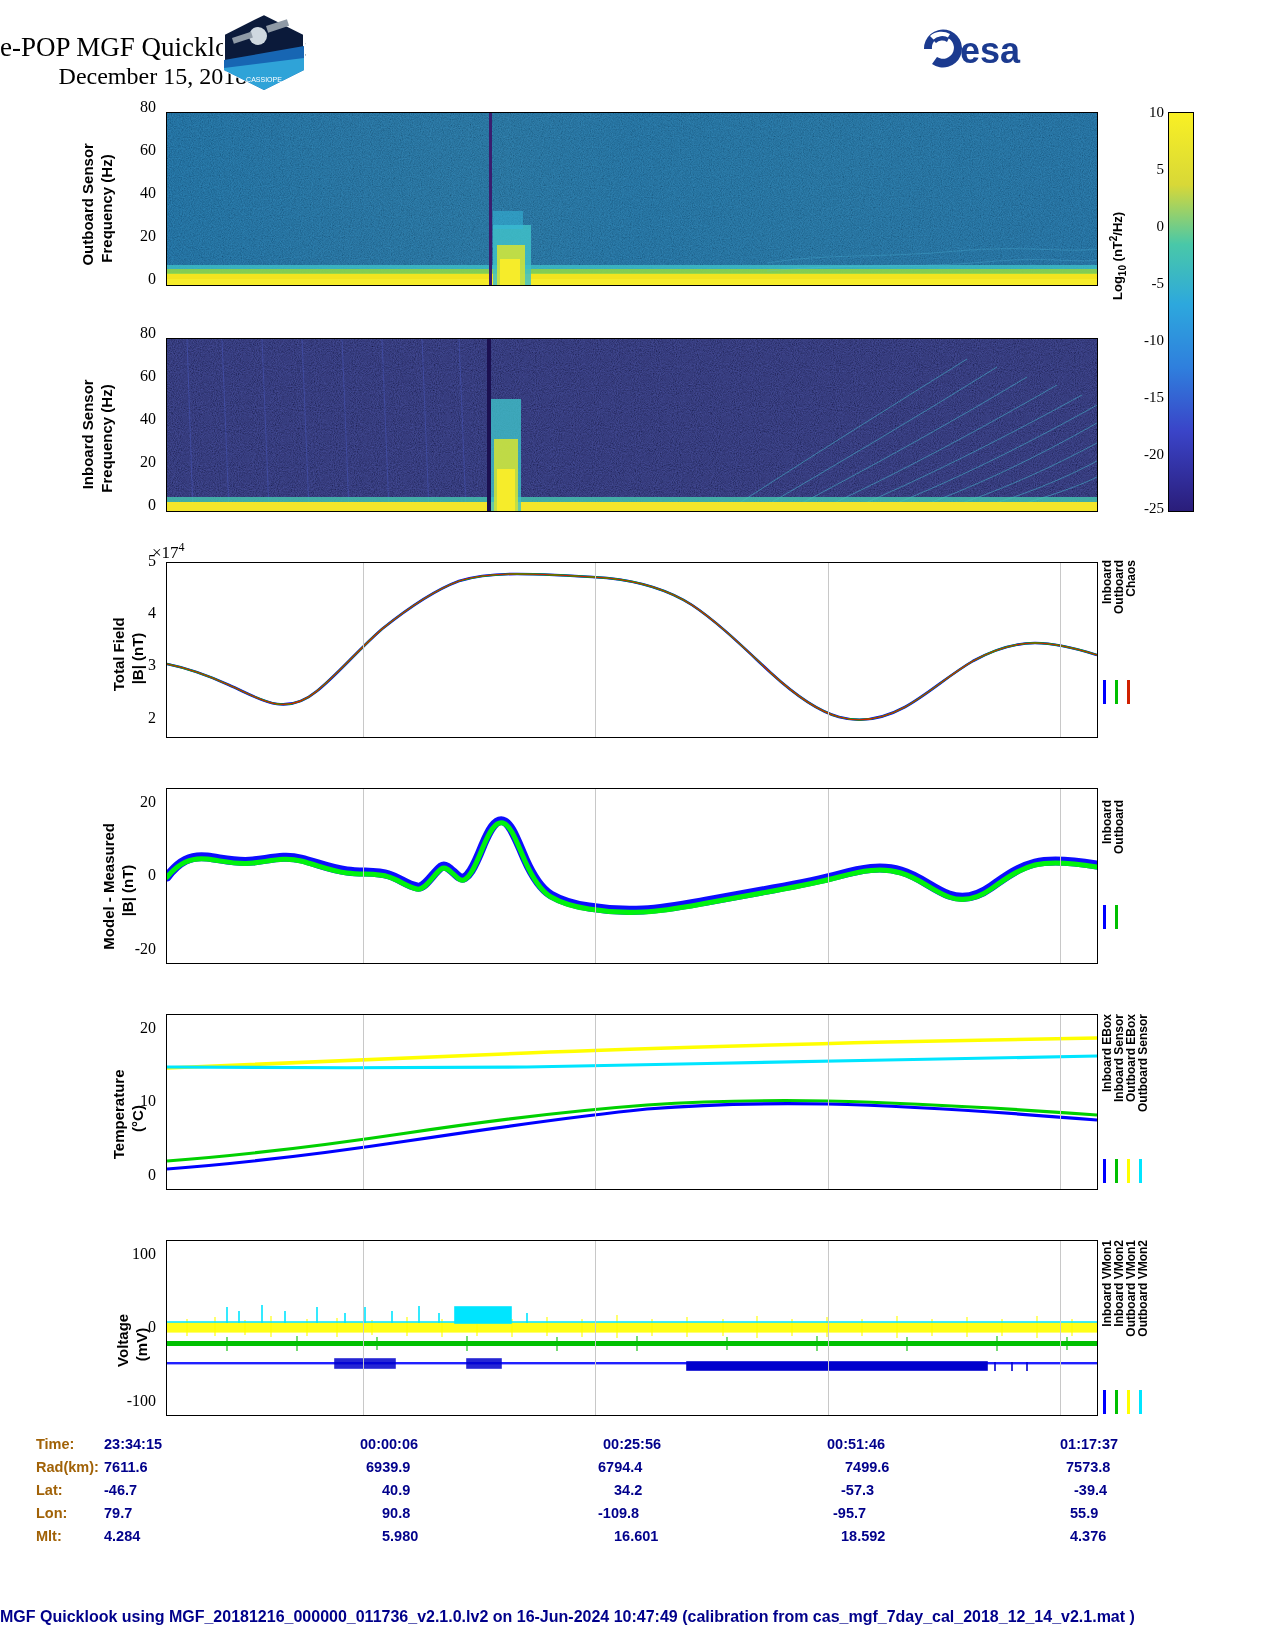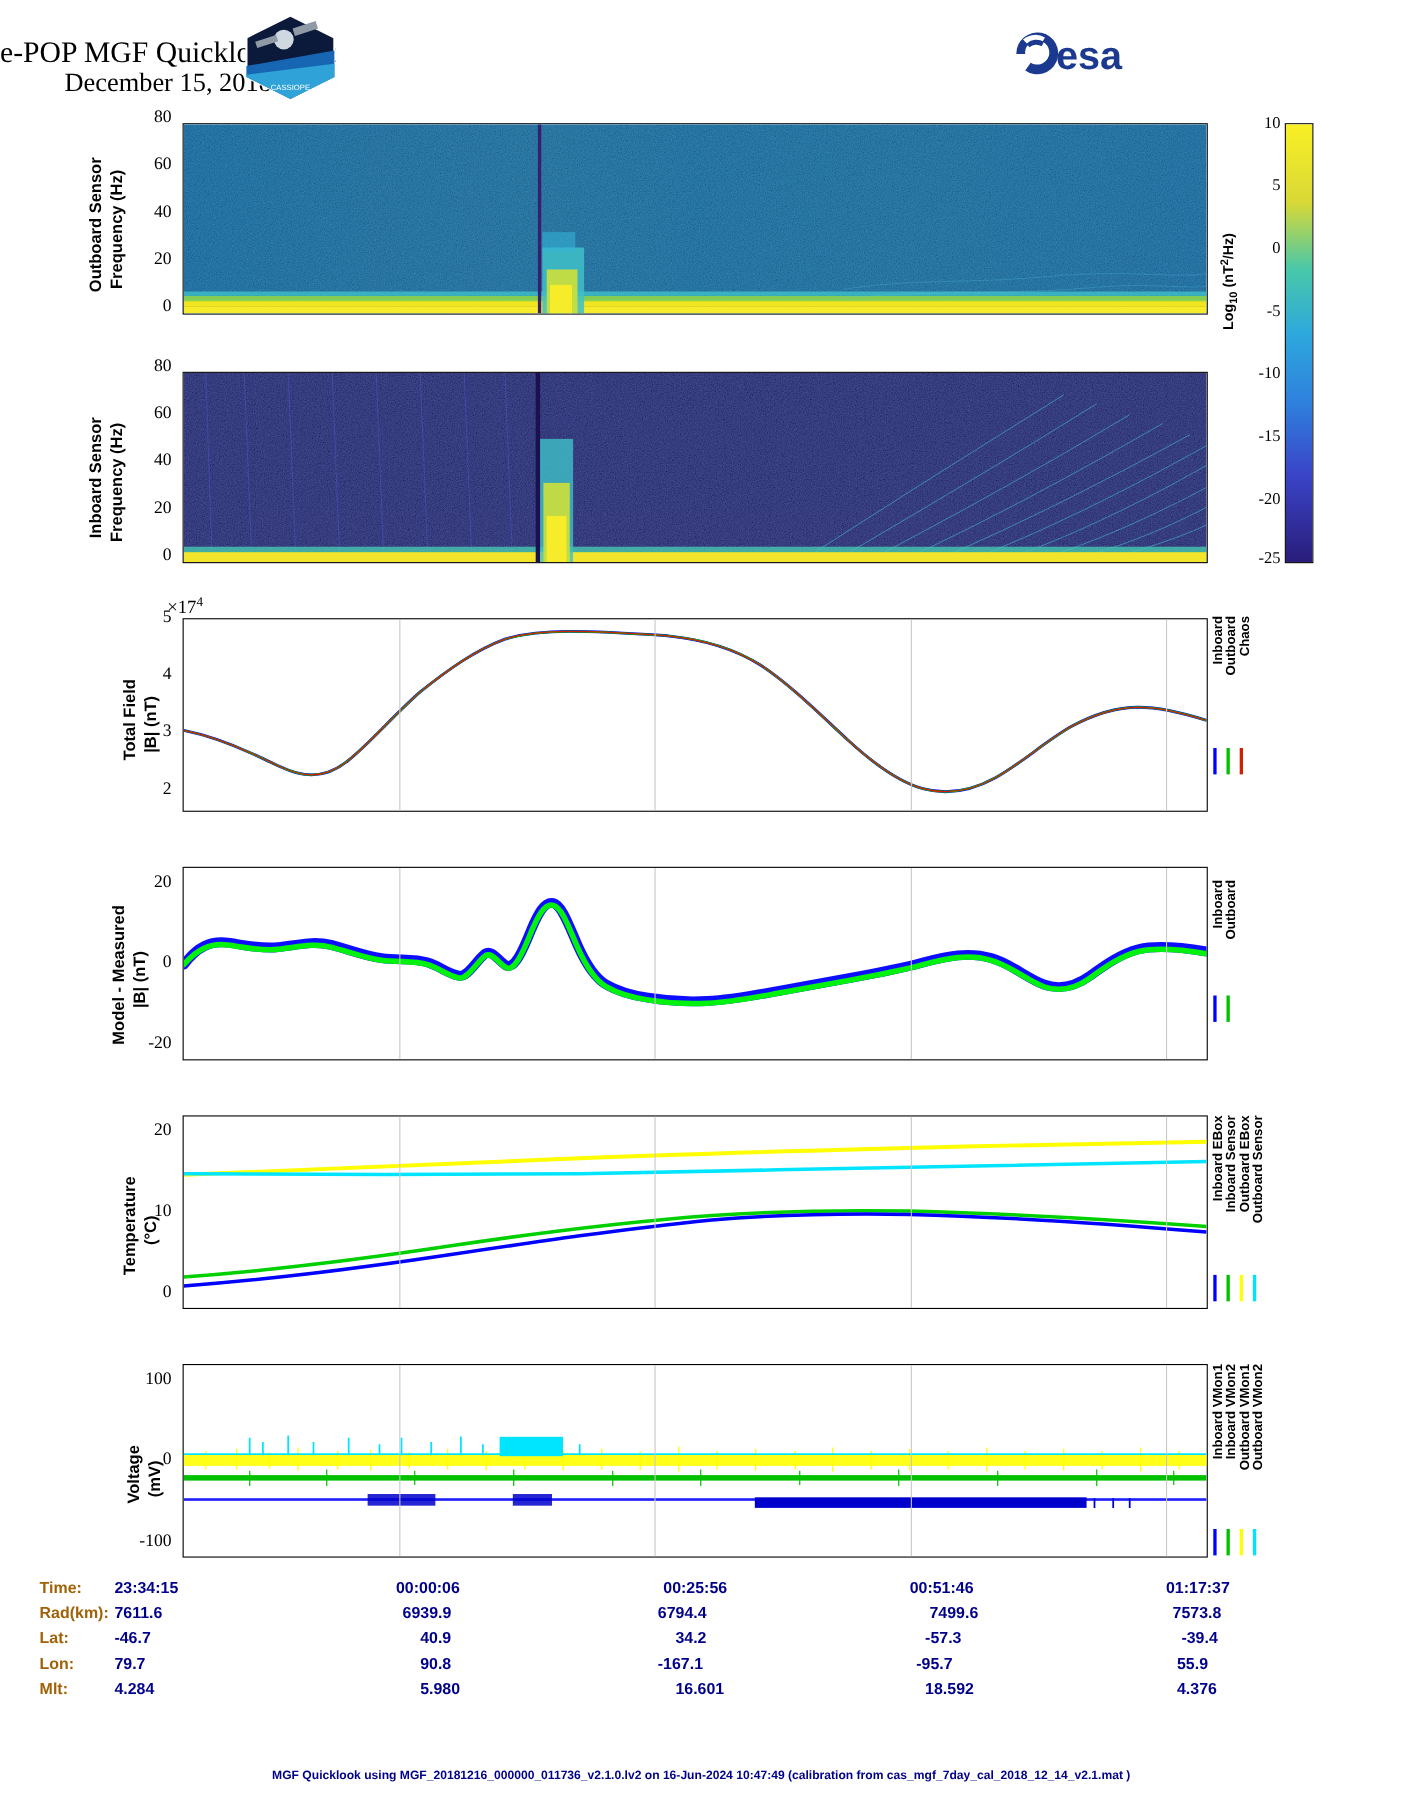--- a/index.html
+++ b/index.html
@@ -10,22 +10,22 @@
   .ylab{font-family:"Liberation Sans",sans-serif;font-weight:bold;font-size:15px;text-align:center;
         transform-origin:center center;white-space:pre;line-height:19px;}
   .tick{font-family:"Liberation Serif",serif;font-size:16px;color:#000;}
   .tickR{font-family:"Liberation Serif",serif;font-size:15px;color:#000;}
   .panel{border:1px solid #000;box-sizing:border-box;background:#fff;position:absolute;overflow:hidden;}
   .legend{font-family:"Liberation Sans",sans-serif;font-weight:bold;font-size:12px;white-space:pre;
           writing-mode:vertical-rl;transform:rotate(180deg);line-height:14px;}
   .legbar{position:absolute;width:3px;}
   .footrow{font-family:"Liberation Sans",sans-serif;font-weight:bold;font-size:14.5px;color:#00008b;}
   .footlabel{font-family:"Liberation Sans",sans-serif;font-weight:bold;font-size:14.5px;color:#a16207;}
-  .caption{font-family:"Liberation Sans",sans-serif;font-weight:bold;font-size:11px;color:#00008b;
-           text-align:center;width:100%;}
+  .caption{font-family:"Liberation Sans",sans-serif;font-weight:bold;font-size:16px;color:#00008b;
+           text-align:left;width:100%;}
   .gridline{position:absolute;background:#c8c8c8;width:1px;top:0;bottom:0;}
   .cbar{position:absolute;border:1px solid #000;box-sizing:border-box;}
 </style>
 </head>
 <body>
 
 <div class="abs" style="left:0;top:32px;">
   <div class="ttl">e-POP MGF Quicklook Plot</div>
   <div class="sub">December 15, 2018</div>
 </div>
@@ -462,21 +462,21 @@
     <div class="footrow abs" style="left:382px;">40.9</div>
     <div class="footrow abs" style="left:614px;">34.2</div>
     <div class="footrow abs" style="left:841px;">-57.3</div>
     <div class="footrow abs" style="left:1074px;">-39.4</div>
   </div>
 
   <div style="position:relative;height:23px;">
     <div class="footlabel abs" style="left:36px;">Lon:</div>
     <div class="footrow abs" style="left:104px;">79.7</div>
     <div class="footrow abs" style="left:382px;">90.8</div>
-    <div class="footrow abs" style="left:598px;">-167.1</div>
+    <div class="footrow abs" style="left:598px;">-109.8</div>
     <div class="footrow abs" style="left:833px;">-95.7</div>
     <div class="footrow abs" style="left:1070px;">55.9</div>
   </div>
 
 
   <div style="position:relative;height:23px;">
     <div class="footlabel abs" style="left:36px;">Mlt:</div>
     <div class="footrow abs" style="left:104px;">4.284</div>
     <div class="footrow abs" style="left:382px;">5.980</div>
     <div class="footrow abs" style="left:614px;">16.601</div>

